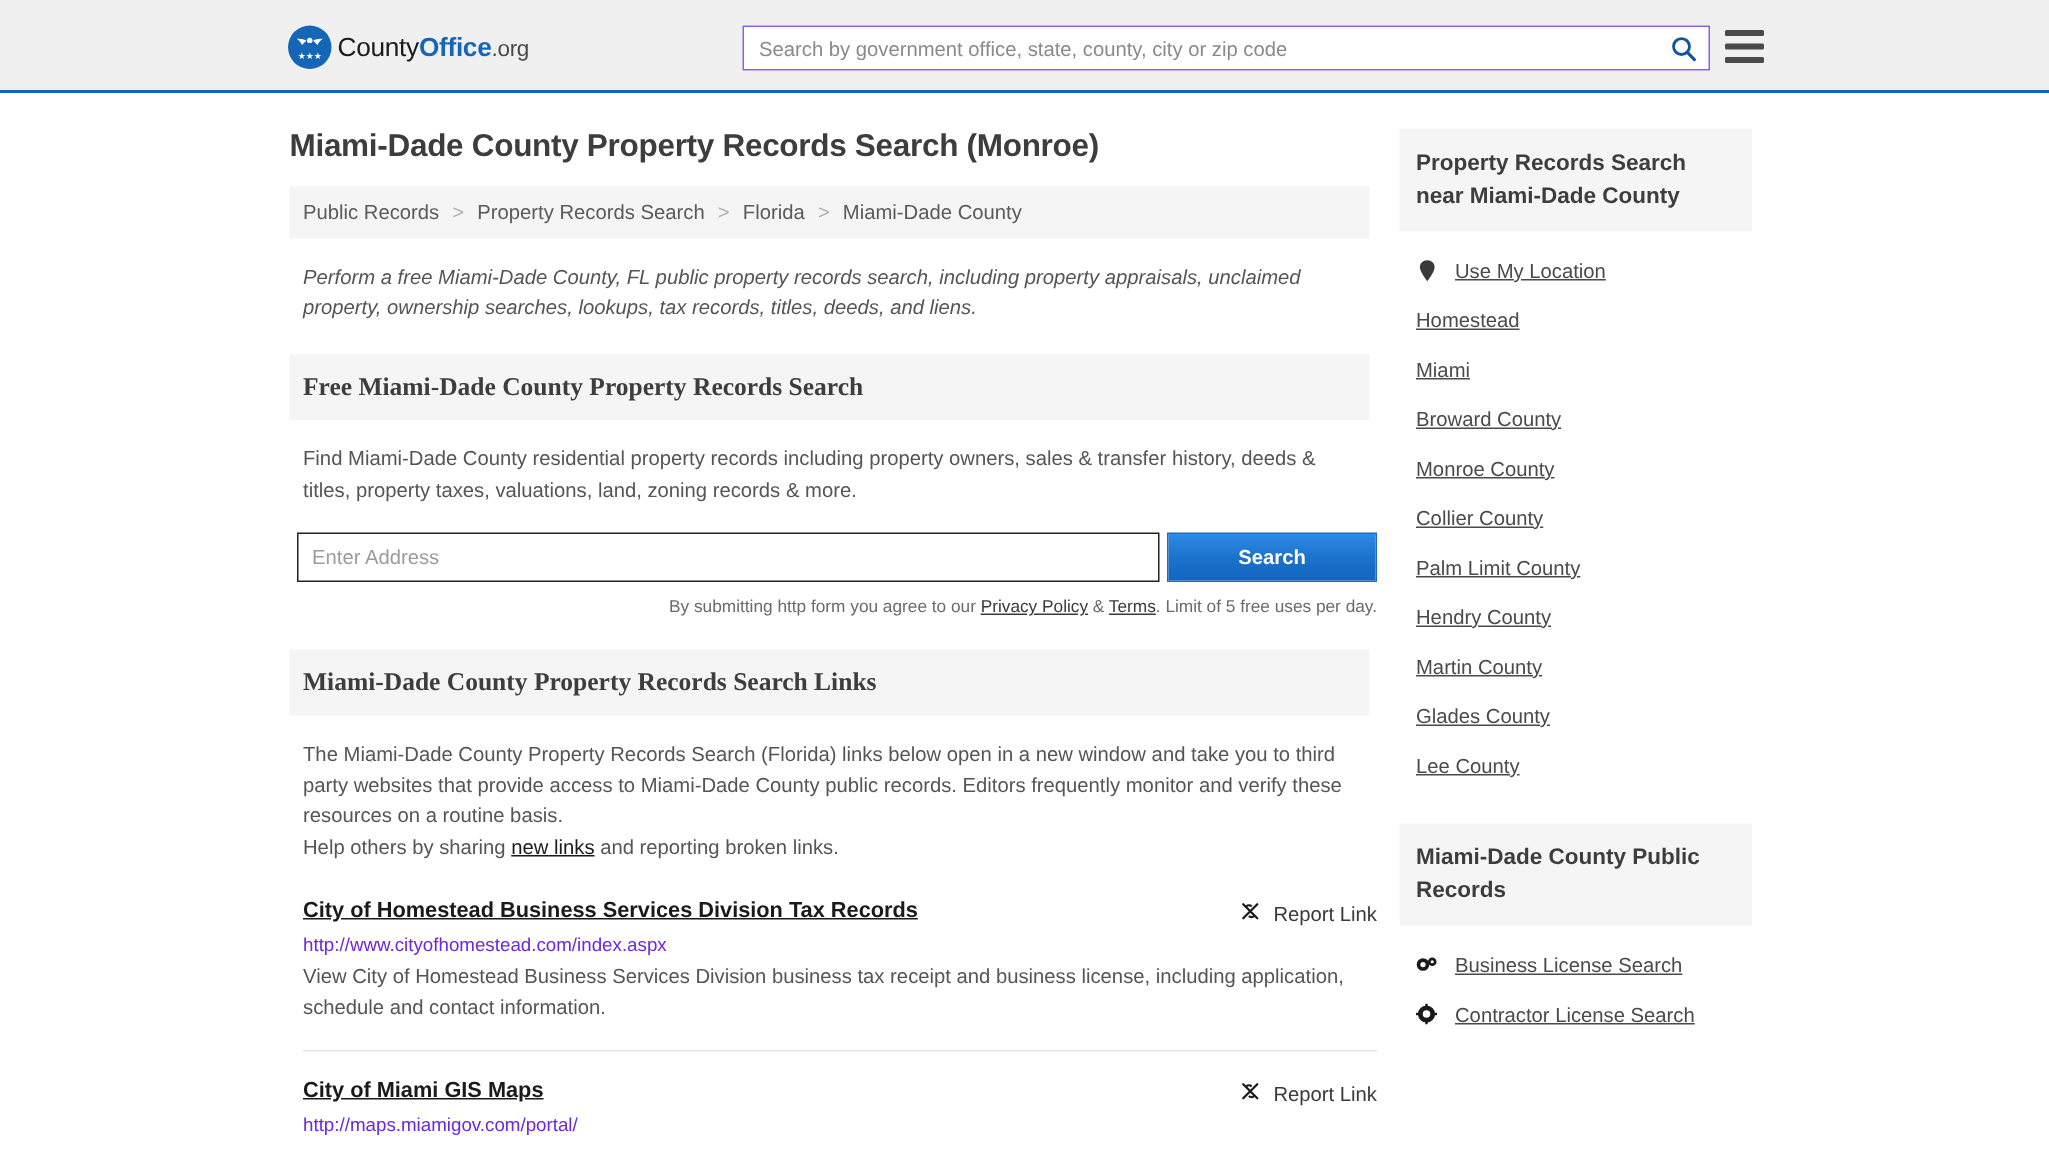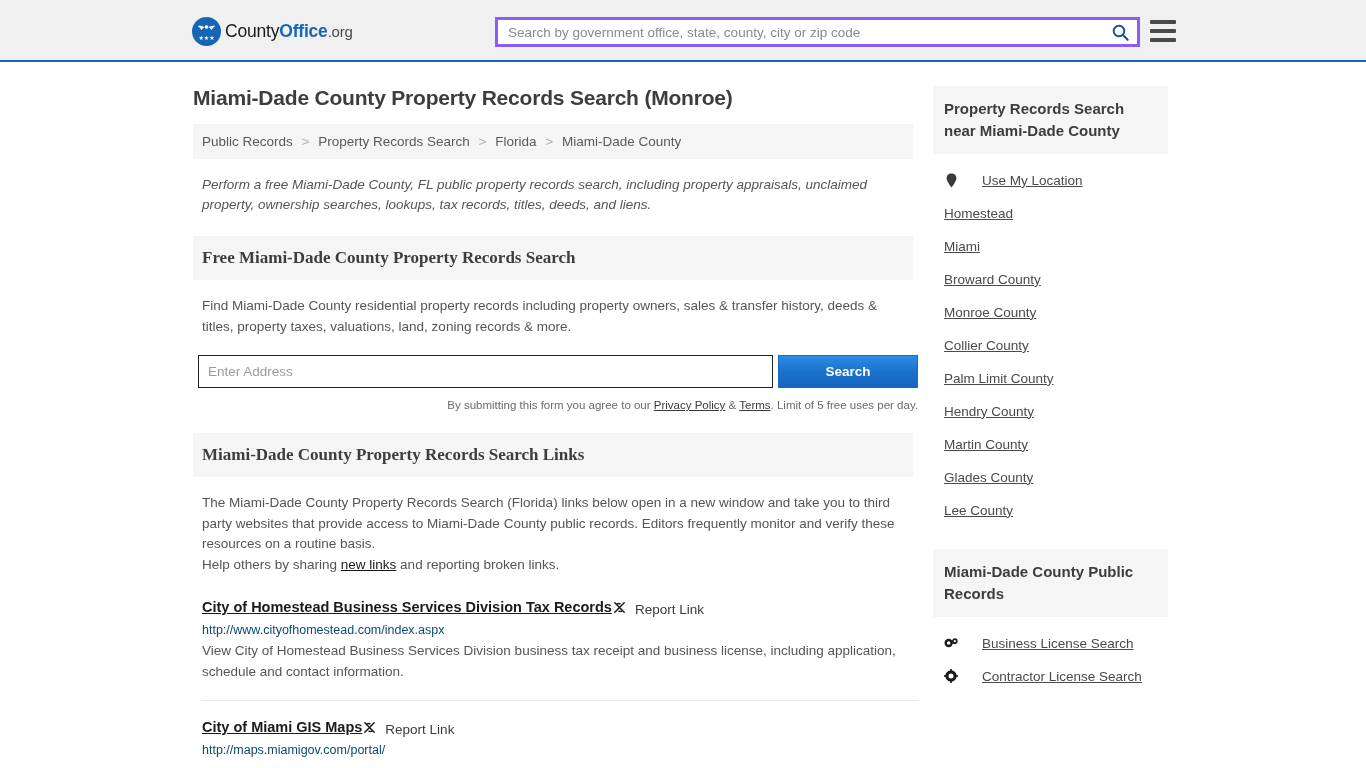--- a/index.html
+++ b/index.html
@@ -55,21 +55,21 @@
     white-space: nowrap;
   }
   .logo-text .b { font-weight: bold; color: #1566b7; }
   .logo-text .dot { color: #4a4a4a; font-size: 15px;}
 
   .search-shell {
     position: absolute;
     left: 495px; top: 17px;
     width: 645px; height: 30px;
     background: #ffffff;
-    border: 3px solid #8b5cf6;
+    border: 1px solid #8b5cf6;
     display: flex; align-items: center;
   }
   .search-shell input {
     flex: 1;
     border: none; outline: none;
     background: transparent;
     font-family: "Liberation Sans", sans-serif;
     font-size: 13.5px;
     color: #333;
     padding: 0 10px;
@@ -190,39 +190,40 @@
     text-align: right;
     width: 720px;
     margin: 11px 0 0 5px;
   }
   .disclaimer a { color: #3a3a3a; text-decoration: underline; }
 
   
   .link-block { margin: 24px 0 0 9px; width: 716px; }
   .link-row {
     display: flex; align-items: flex-start;
+    justify-content: space-between;
   }
   .link-title {
     font-size: 14.5px;
     font-weight: bold;
     color: #1a1a1a;
     text-decoration: underline;
     cursor: pointer;
   }
   .report {
     display: flex; align-items: center; gap: 8px;
     font-size: 13.5px;
     color: #3a3a3a;
     cursor: pointer;
     white-space: nowrap;
     padding-top: 1px;
   }
   .link-url {
     font-size: 12.5px;
-    color: #0c4a6e;
+    color: #6d28d9;
     margin-top: 5px;
   }
   .link-desc {
     font-size: 13.5px;
     color: #555;
     line-height: 1.52;
     margin-top: 4px;
     width: 710px;
   }
   .divider {
@@ -236,21 +237,21 @@
     background: #f5f5f5;
     padding: 12px 11px;
     font-size: 15px;
     font-weight: bold;
     color: #3d3d3d;
     line-height: 1.46;
   }
   .side-list { margin-top: 10px; }
   .side-item {
     display: flex; align-items: center;
-    gap: 24px;
+    gap: 12px;
     padding: 9px 11px;
     font-size: 13.5px;
   }
   .side-item a {
     color: #4a4a4a;
     text-decoration: underline;
     cursor: pointer;
   }
   .side-item .ic {
     flex: none;
@@ -316,21 +317,21 @@
 
       <div class="section-head">Free Miami-Dade County Property Records Search</div>
       <p class="section-body">Find Miami-Dade County residential property records including property owners, sales &amp; transfer history, deeds &amp; titles, property taxes, valuations, land, zoning records &amp; more.</p>
 
       <div class="addr-form">
         <input type="text" placeholder="Enter Address" style="">
         <button class="addr-btn">Search</button>
       </div>
 
       <div class="disclaimer">
-        <span>By submitting this form you agree to our </span><a>Privacy Policy</a><span> &amp; </span><a>Terms</a><span>. Limit of 5 free uses per day.</span>
+        <span>By submitting http form you agree to our </span><a>Privacy Policy</a><span> &amp; </span><a>Terms</a><span>. Limit of 5 free uses per day.</span>
       </div>
 
       <div style="margin-top:22px;">
         <div class="section-head">Miami-Dade County Property Records Search Links</div>
         <p class="section-body">The Miami-Dade County Property Records Search (Florida) links below open in a new window and take you to third party websites that provide access to Miami-Dade County public records. Editors frequently monitor and verify these resources on a routine basis.</p>
         <p class="section-body" style="margin-top:0;">
           <span>Help others by sharing </span><a style="color:#1a1a1a;text-decoration:underline;cursor:pointer;">new links</a><span> and reporting broken links.</span>
         </p>
       </div>
 

